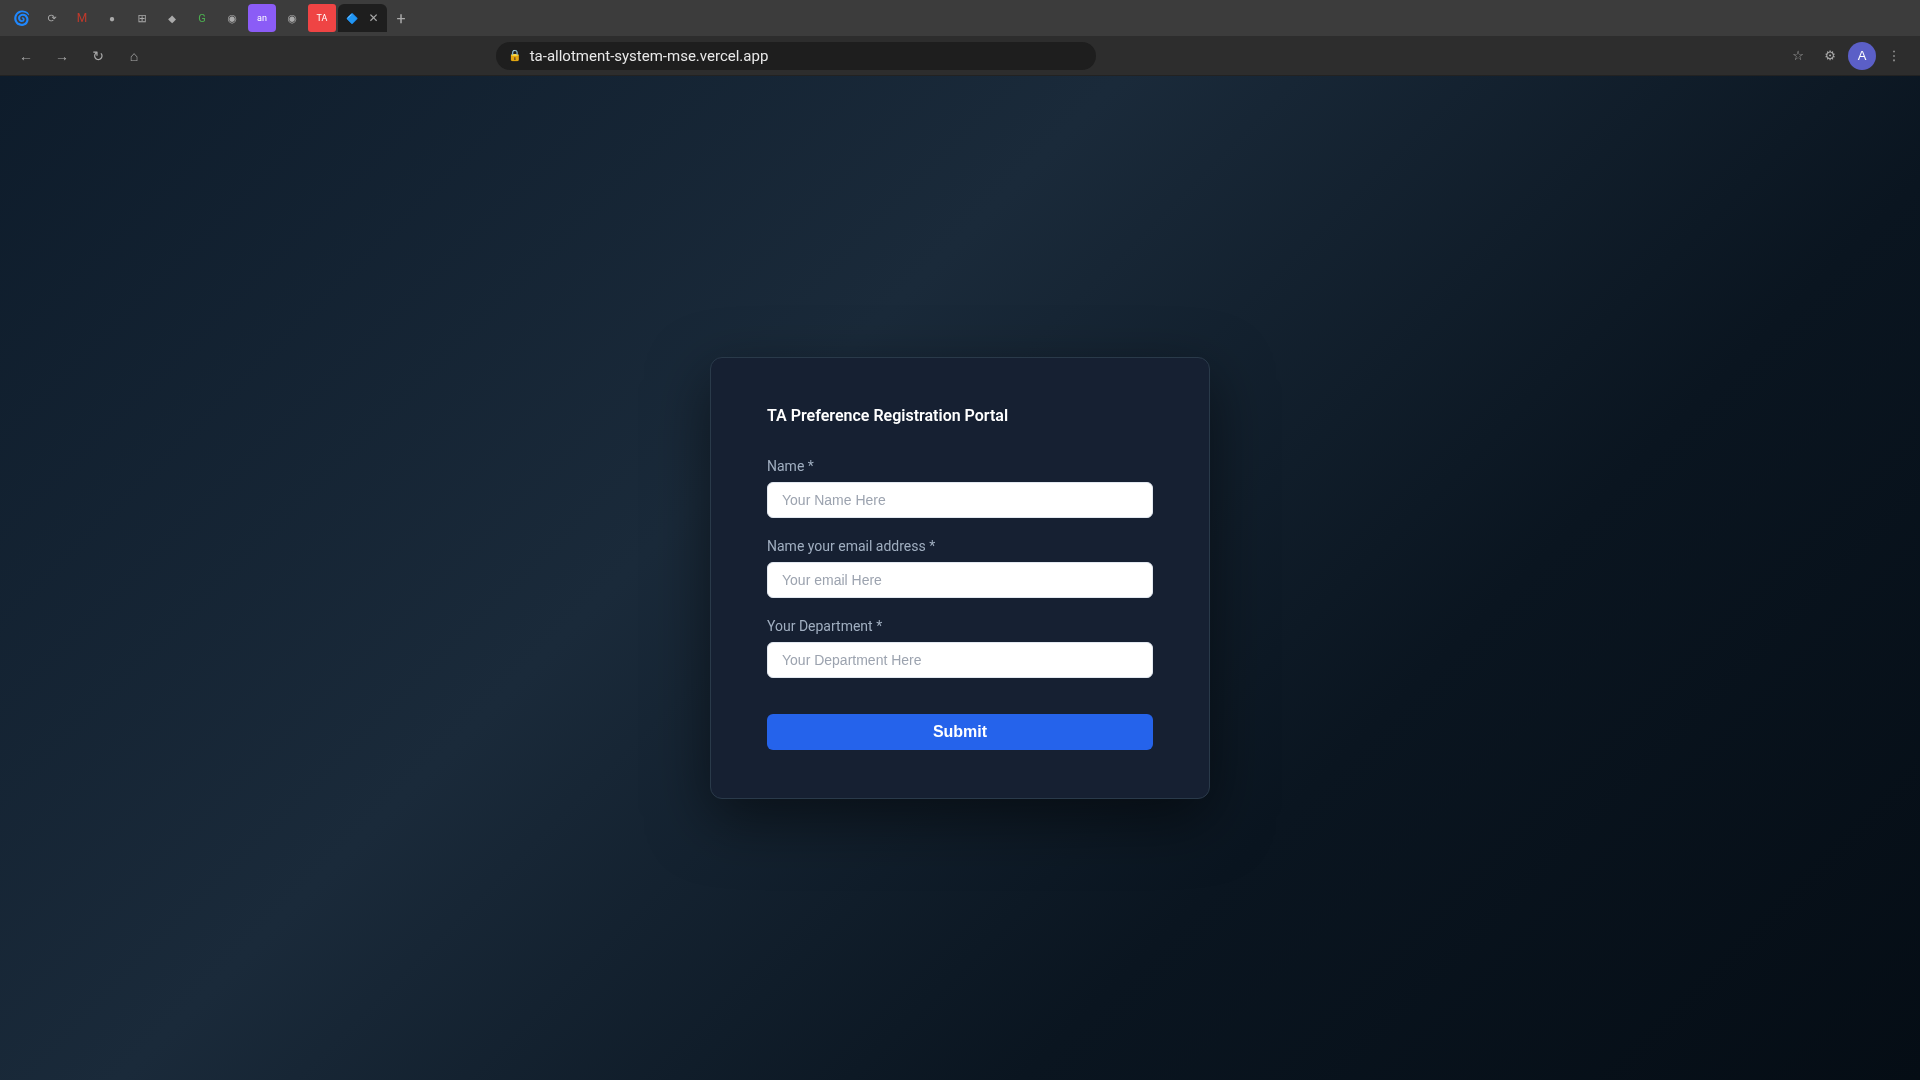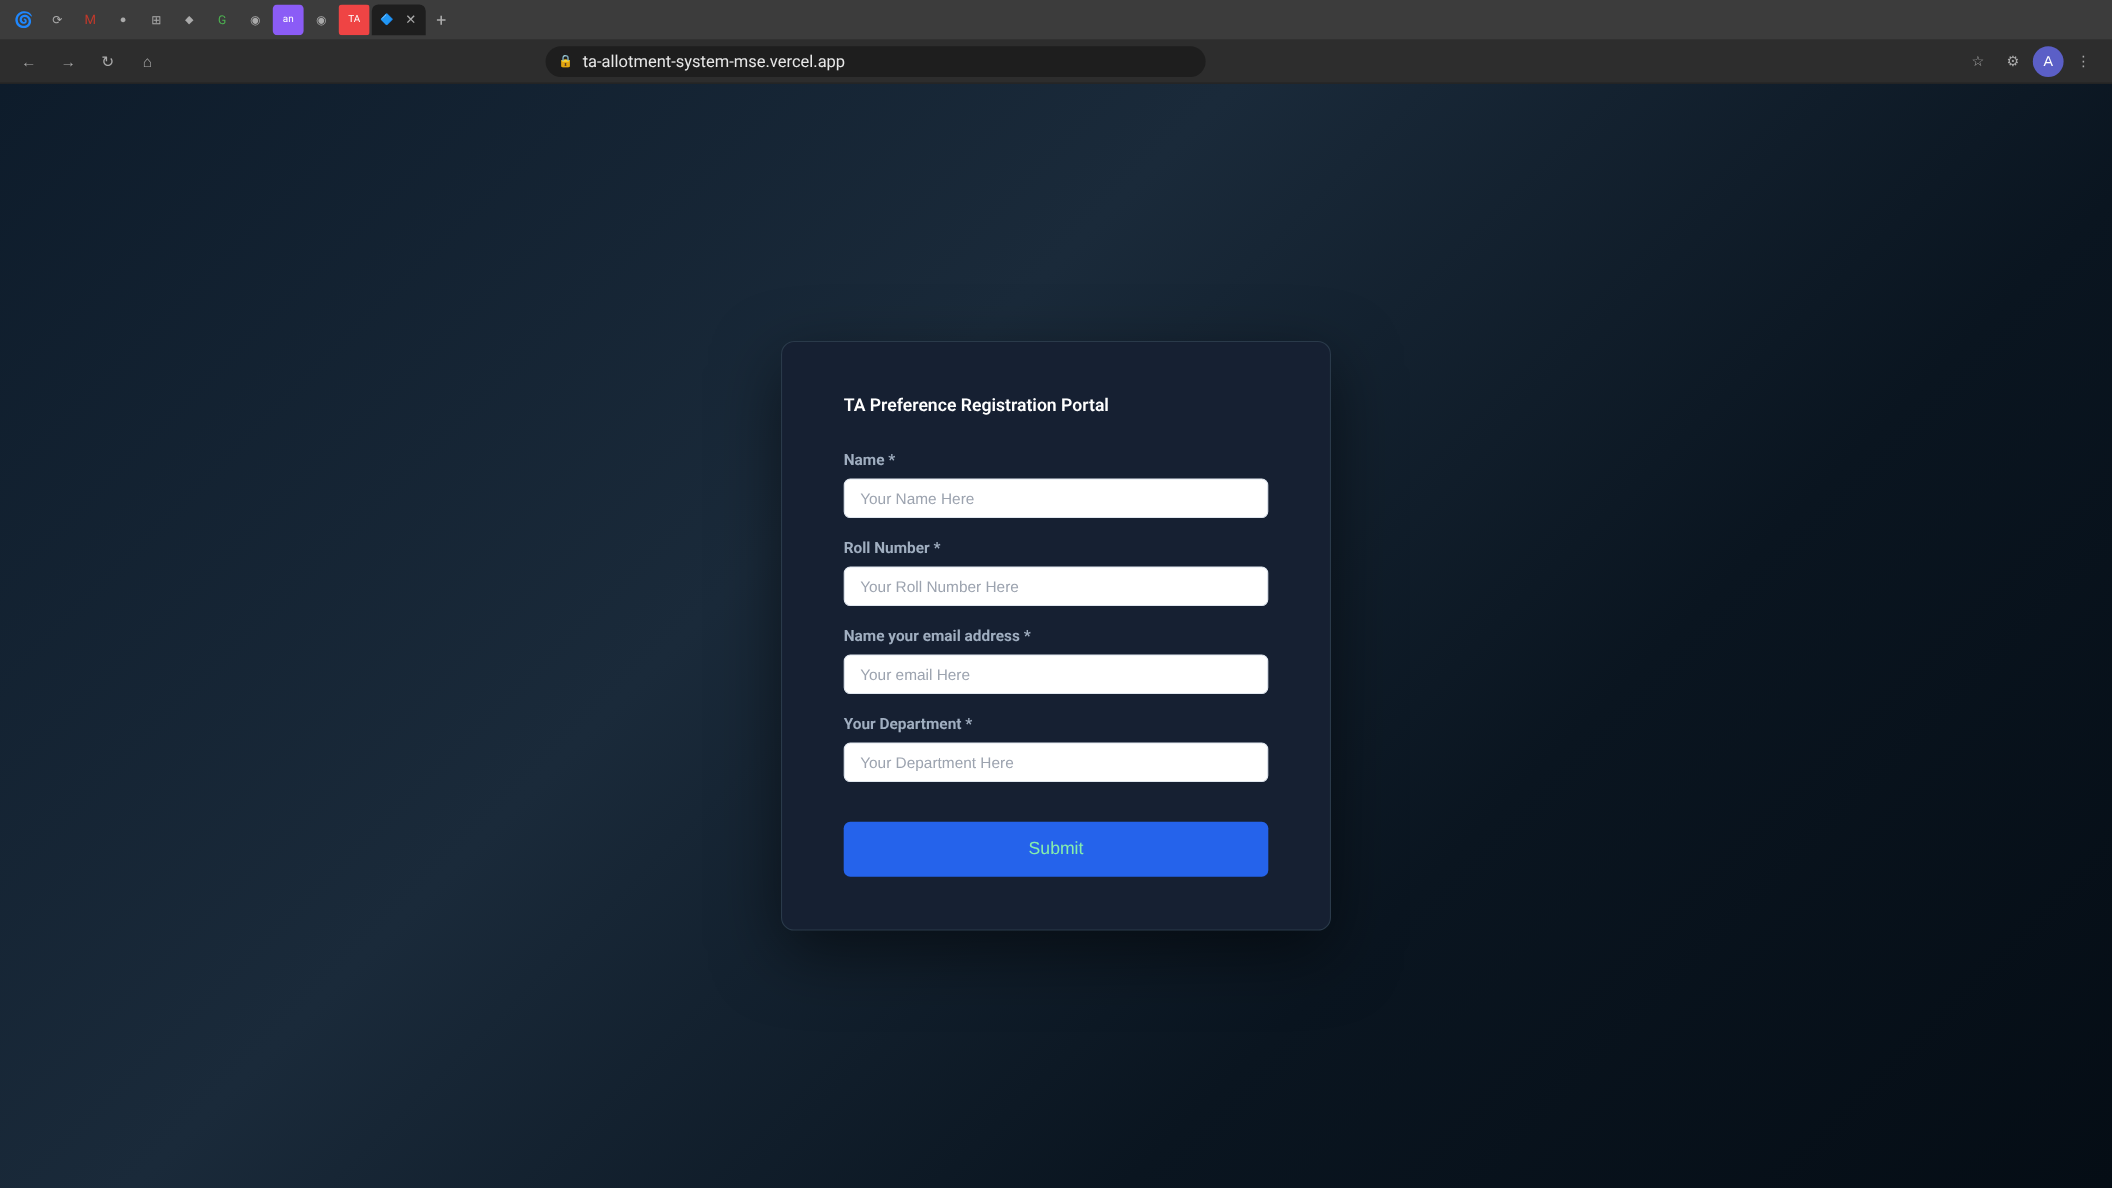--- a/index.html
+++ b/index.html
@@ -131,21 +131,20 @@
 
     .form-group {
       margin-bottom: 20px;
     }
 
     .form-label {
       display: block;
       font-size: 14px;
       color: #a0aec0;
       margin-bottom: 8px;
-      font-weight: bold;
     }
 
     .required-star {
       color: #a0aec0;
     }
 
     .form-input {
       width: 100%;
       height: 36px;
       background: #ffffff;
@@ -157,27 +156,27 @@
       outline: none;
       transition: border-color 0.2s;
     }
 
     .form-input::placeholder {
       color: #9ca3af;
     }
 
     .submit-btn {
       width: 100%;
-      height: 50px;
+      height: 36px;
       background: #2563eb;
-      color: #86efac;
+      color: #ffffff;
       border: none;
       border-radius: 6px;
       font-size: 16px;
-      font-weight: 400;
+      font-weight: 700;
       cursor: pointer;
       margin-top: 16px;
       transition: background 0.2s;
     }
 
     .toolbar-right {
       display: flex;
       align-items: center;
       gap: 4px;
       margin-left: auto;
@@ -272,27 +271,20 @@
       
       <div class="form-group">
         <label class="form-label">
           <span>Name</span>
           <span class="required-star"> *</span>
         </label>
         <input class="form-input" type="text" placeholder="Your Name Here" style="">
       </div>
 
       
-      <div class="form-group">
-        <label class="form-label">
-          <span>Roll Number</span>
-          <span class="required-star"> *</span>
-        </label>
-        <input class="form-input" type="text" placeholder="Your Roll Number Here" style="">
-      </div>
 
       
       <div class="form-group">
         <label class="form-label">
           <span>Name your email address</span>
           <span class="required-star"> *</span>
         </label>
         <input class="form-input" type="email" placeholder="Your email Here" style="">
       </div>
 

